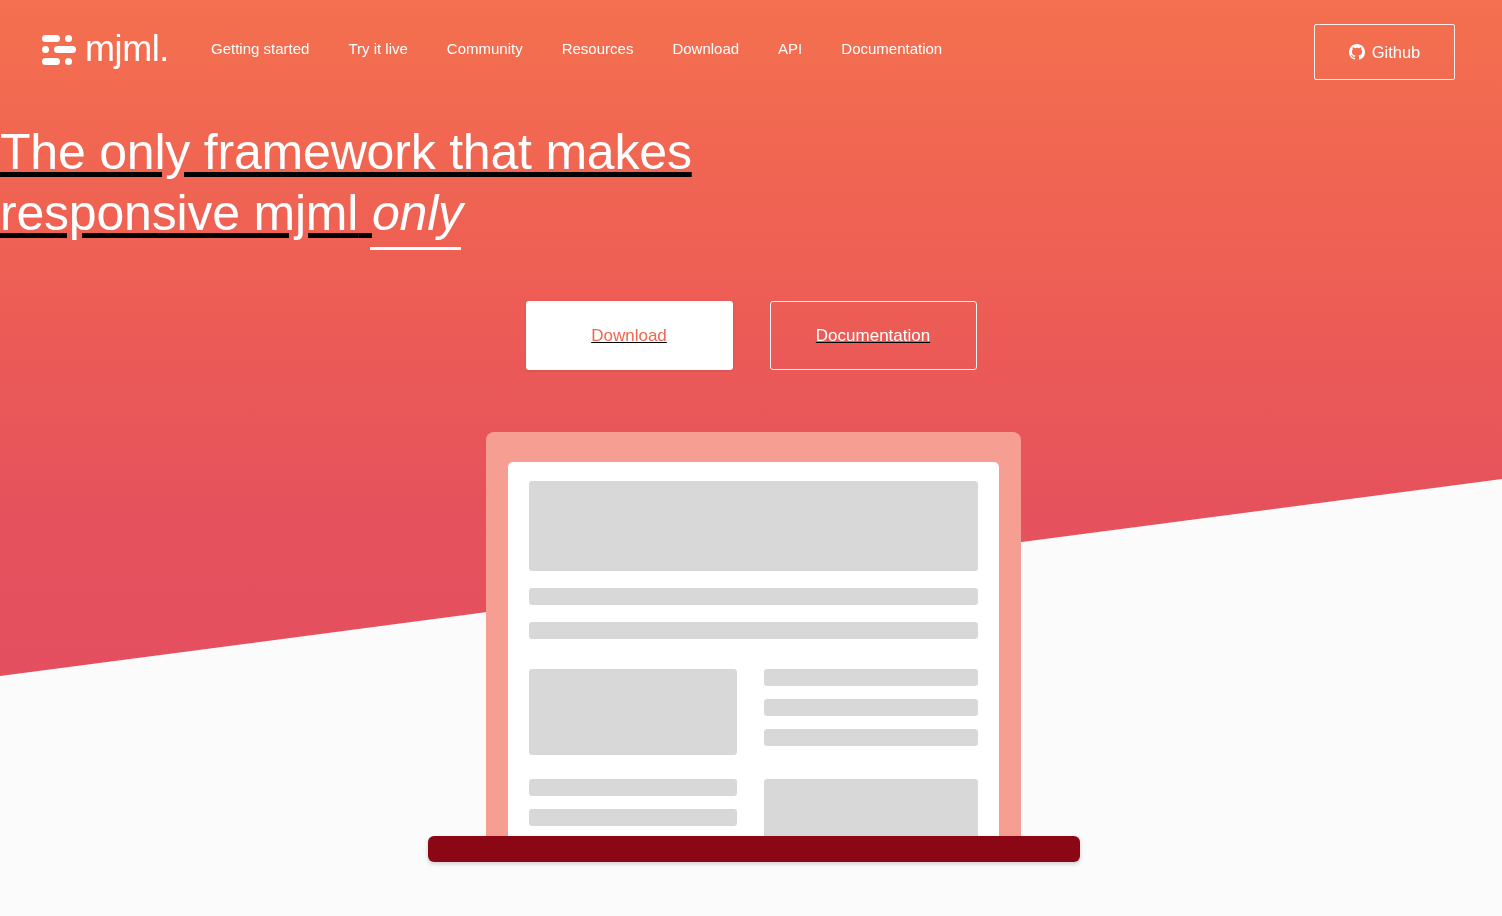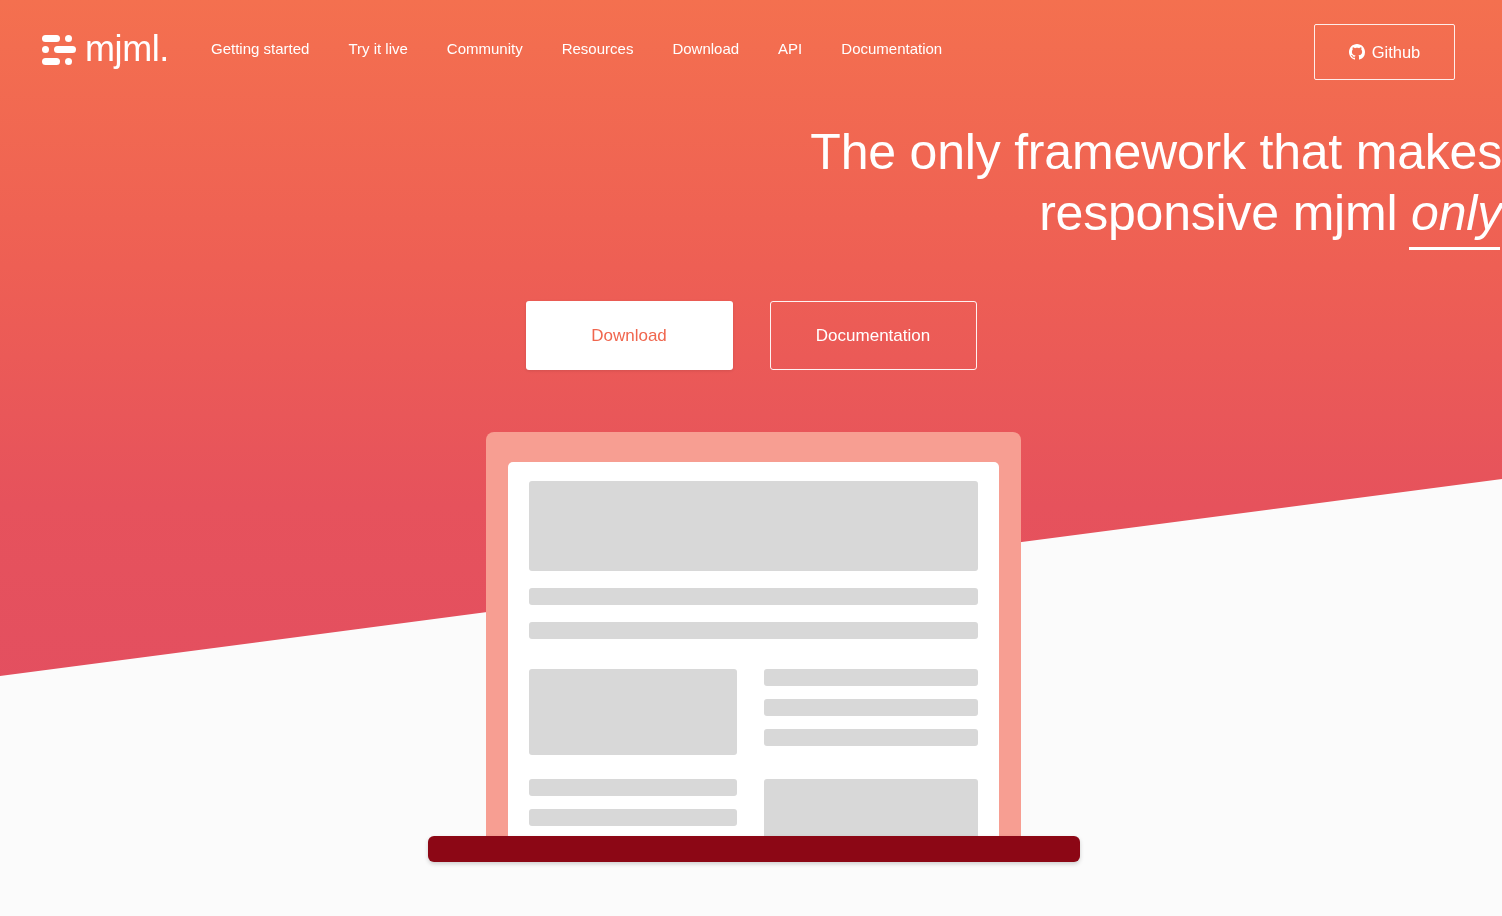--- a/index.html
+++ b/index.html
@@ -131,21 +131,22 @@
     flex: none;
   }
   .github-icon svg { display: block; }
 
   
   .hero-inner {
     position: absolute;
     left: 0; top: 0;
     width: 1502px;
     z-index: 20;
-    text-align: right;
+    text-align: left;
+    text-decoration: underline;
   }
 
   .headline {
     margin-top: 122px;
     color: #FFFFFF;
     font-size: 50px;
     font-weight: 300;
     line-height: 61px;
     letter-spacing: -0.2px;
   }

